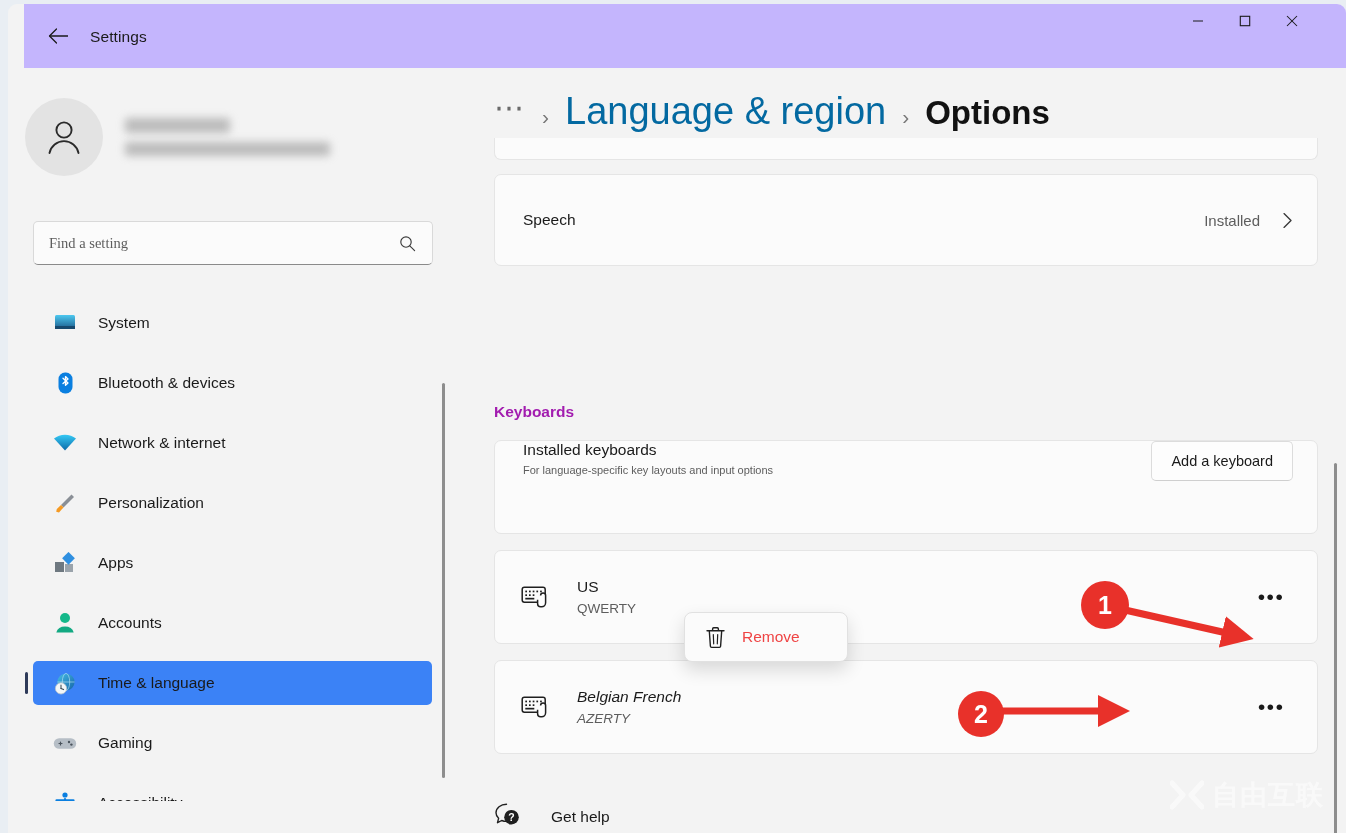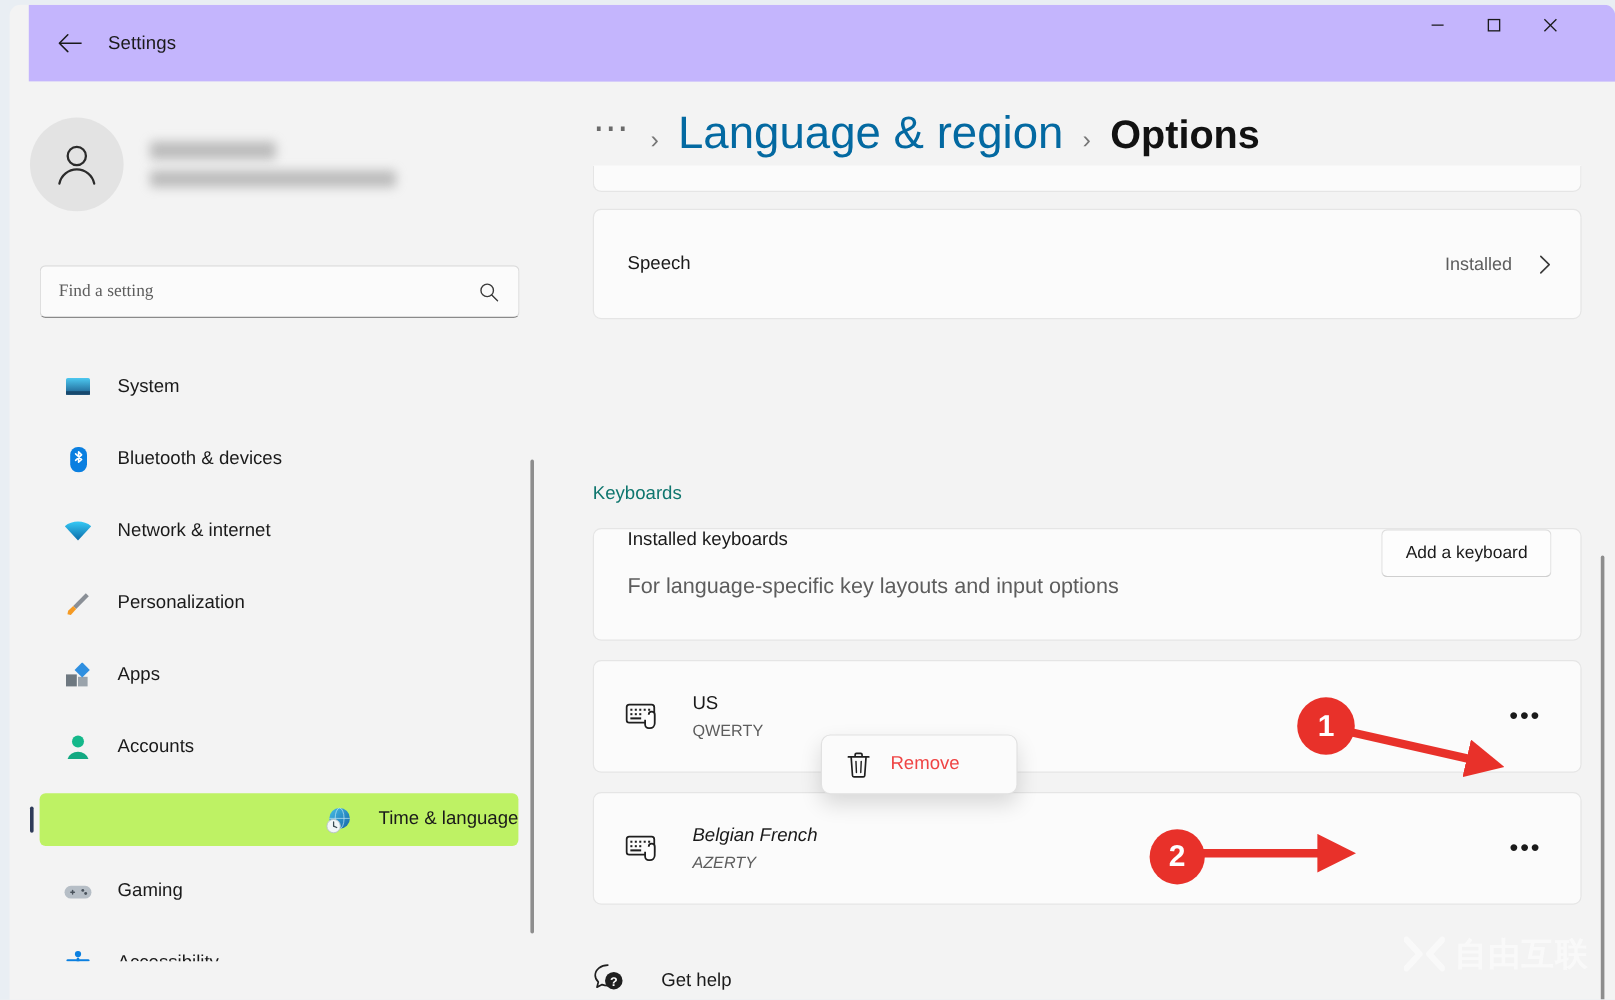--- a/index.html
+++ b/index.html
@@ -122,21 +122,21 @@
   }
   .nav-item {
     position: relative;
     margin: 0 18px 0 25px;
     height: 44px;
     display: flex; align-items: center;
     border-radius: 5px;
     cursor: pointer;
     margin-bottom: 16px;
   }
-  .nav-item.selected { background: #bef264; justify-content: flex-end; }
+  .nav-item.selected { background: #3b82f6; }
   .nav-item.selected::before {
     content: "";
     position: absolute;
     left: -8px; top: 11px;
     width: 3px; height: 22px;
     background: #2e3a59;
     border-radius: 2px;
   }
   .nav-icon {
     width: 28px; margin-left: 18px;
@@ -206,27 +206,27 @@
   #card-speech  { top: 22px; height: 92px; display: flex; align-items: center; }
   .speech-label {
     margin-left: 28px; font-size: 15.5px; color: #1a1a1a; flex: 1;
   }
   .speech-status { font-size: 15px; color: #5d5d5d; margin-right: 22px; }
   .chev { margin-right: 24px; display: flex; }
 
   #keyboards-heading {
     position: absolute;
     left: 44px; top: 251px;
-    font-size: 15.5px; font-weight: 400; color: #0f766e; text-align: right;
+    font-size: 15.5px; font-weight: 700; color: #a21caf; text-align: right;
   }
 
   #card-installed { top: 288px; height: 94px; display: flex; align-items: flex-start; }
   #installed-text { margin-left: 28px; flex: 1; }
   #installed-title { font-size: 15.5px; color: #1a1a1a; }
-  #installed-sub { font-size: 18px; color: #5d5d5d; margin-top: 19px; }
+  #installed-sub { font-size: 11px; color: #5d5d5d; margin-top: 5px; }
   #add-keyboard-button {
     margin-right: 24px;
     height: 40px; padding: 0 19px;
     background: #fdfdfd;
     border: 1px solid #dcdcdc;
     border-bottom-color: #cfcfcf;
     border-radius: 5px;
     font-family: "Liberation Sans", sans-serif;
     font-size: 14.5px; color: #1a1a1a;
     cursor: pointer;

